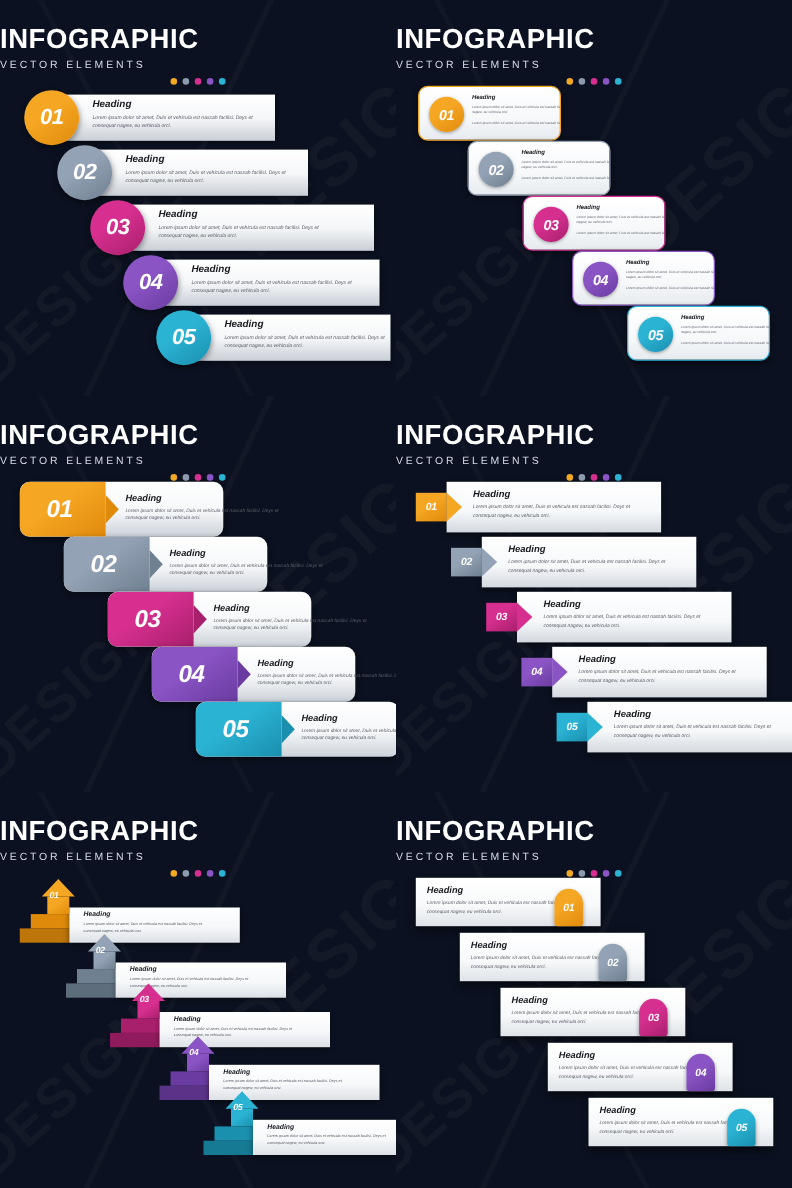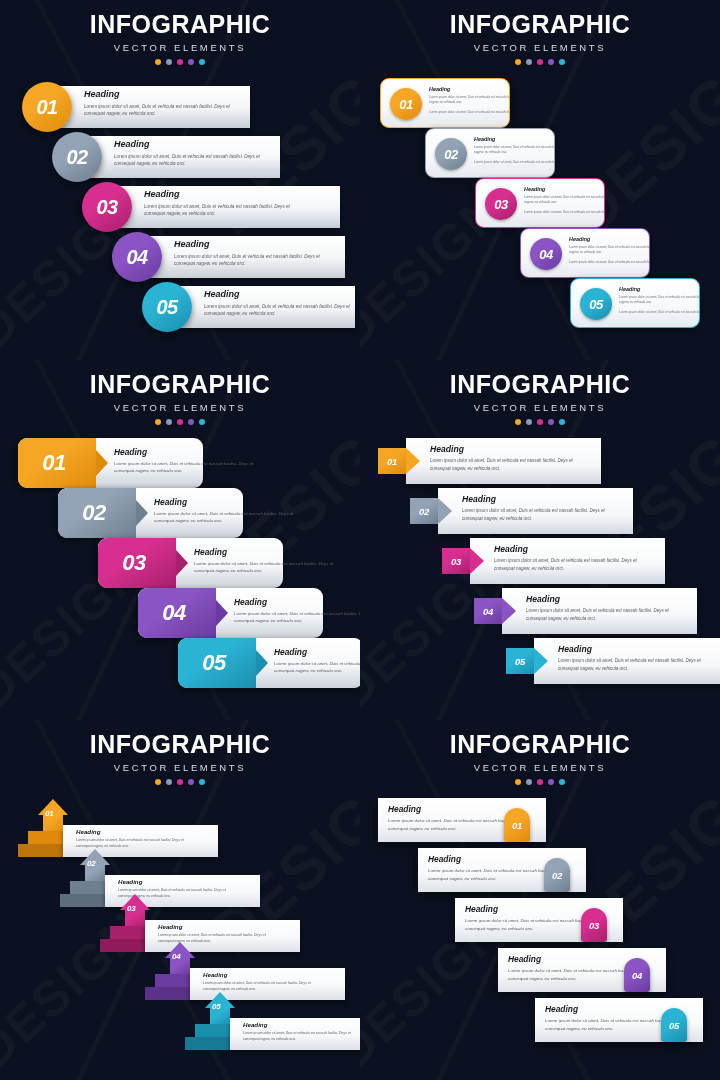--- a/index.html
+++ b/index.html
@@ -38,21 +38,21 @@
     color:rgba(255,255,255,.035);
     font-size:62px; font-weight:700; letter-spacing:2px;
     transform:rotate(-42deg);
     pointer-events:none; white-space:nowrap;
     font-family:"Liberation Sans", sans-serif;
   }
   .wm.a{ top:96px; left:186px; }
   .wm.b{ top:236px; left:-44px; font-size:50px; }
 
   
-  .hdr{ position:relative; z-index:3; padding-top:12px; text-align:center; }
+  .hdr{ position:relative; z-index:3; padding-top:24px; text-align:left; }
   .hdr .t1{
     color:#ffffff; font-size:25px; font-weight:700;
     letter-spacing:.5px; line-height:1;
   }
   .hdr .t2{
     color:#d6dde8; font-size:9.5px; font-weight:400;
     letter-spacing:2.6px; margin-top:5px;
   }
   .dots{ margin-top:6px; display:flex; gap:5px; justify-content:center; }
   .dots i{ width:6px; height:6px; border-radius:50%; display:block; }

